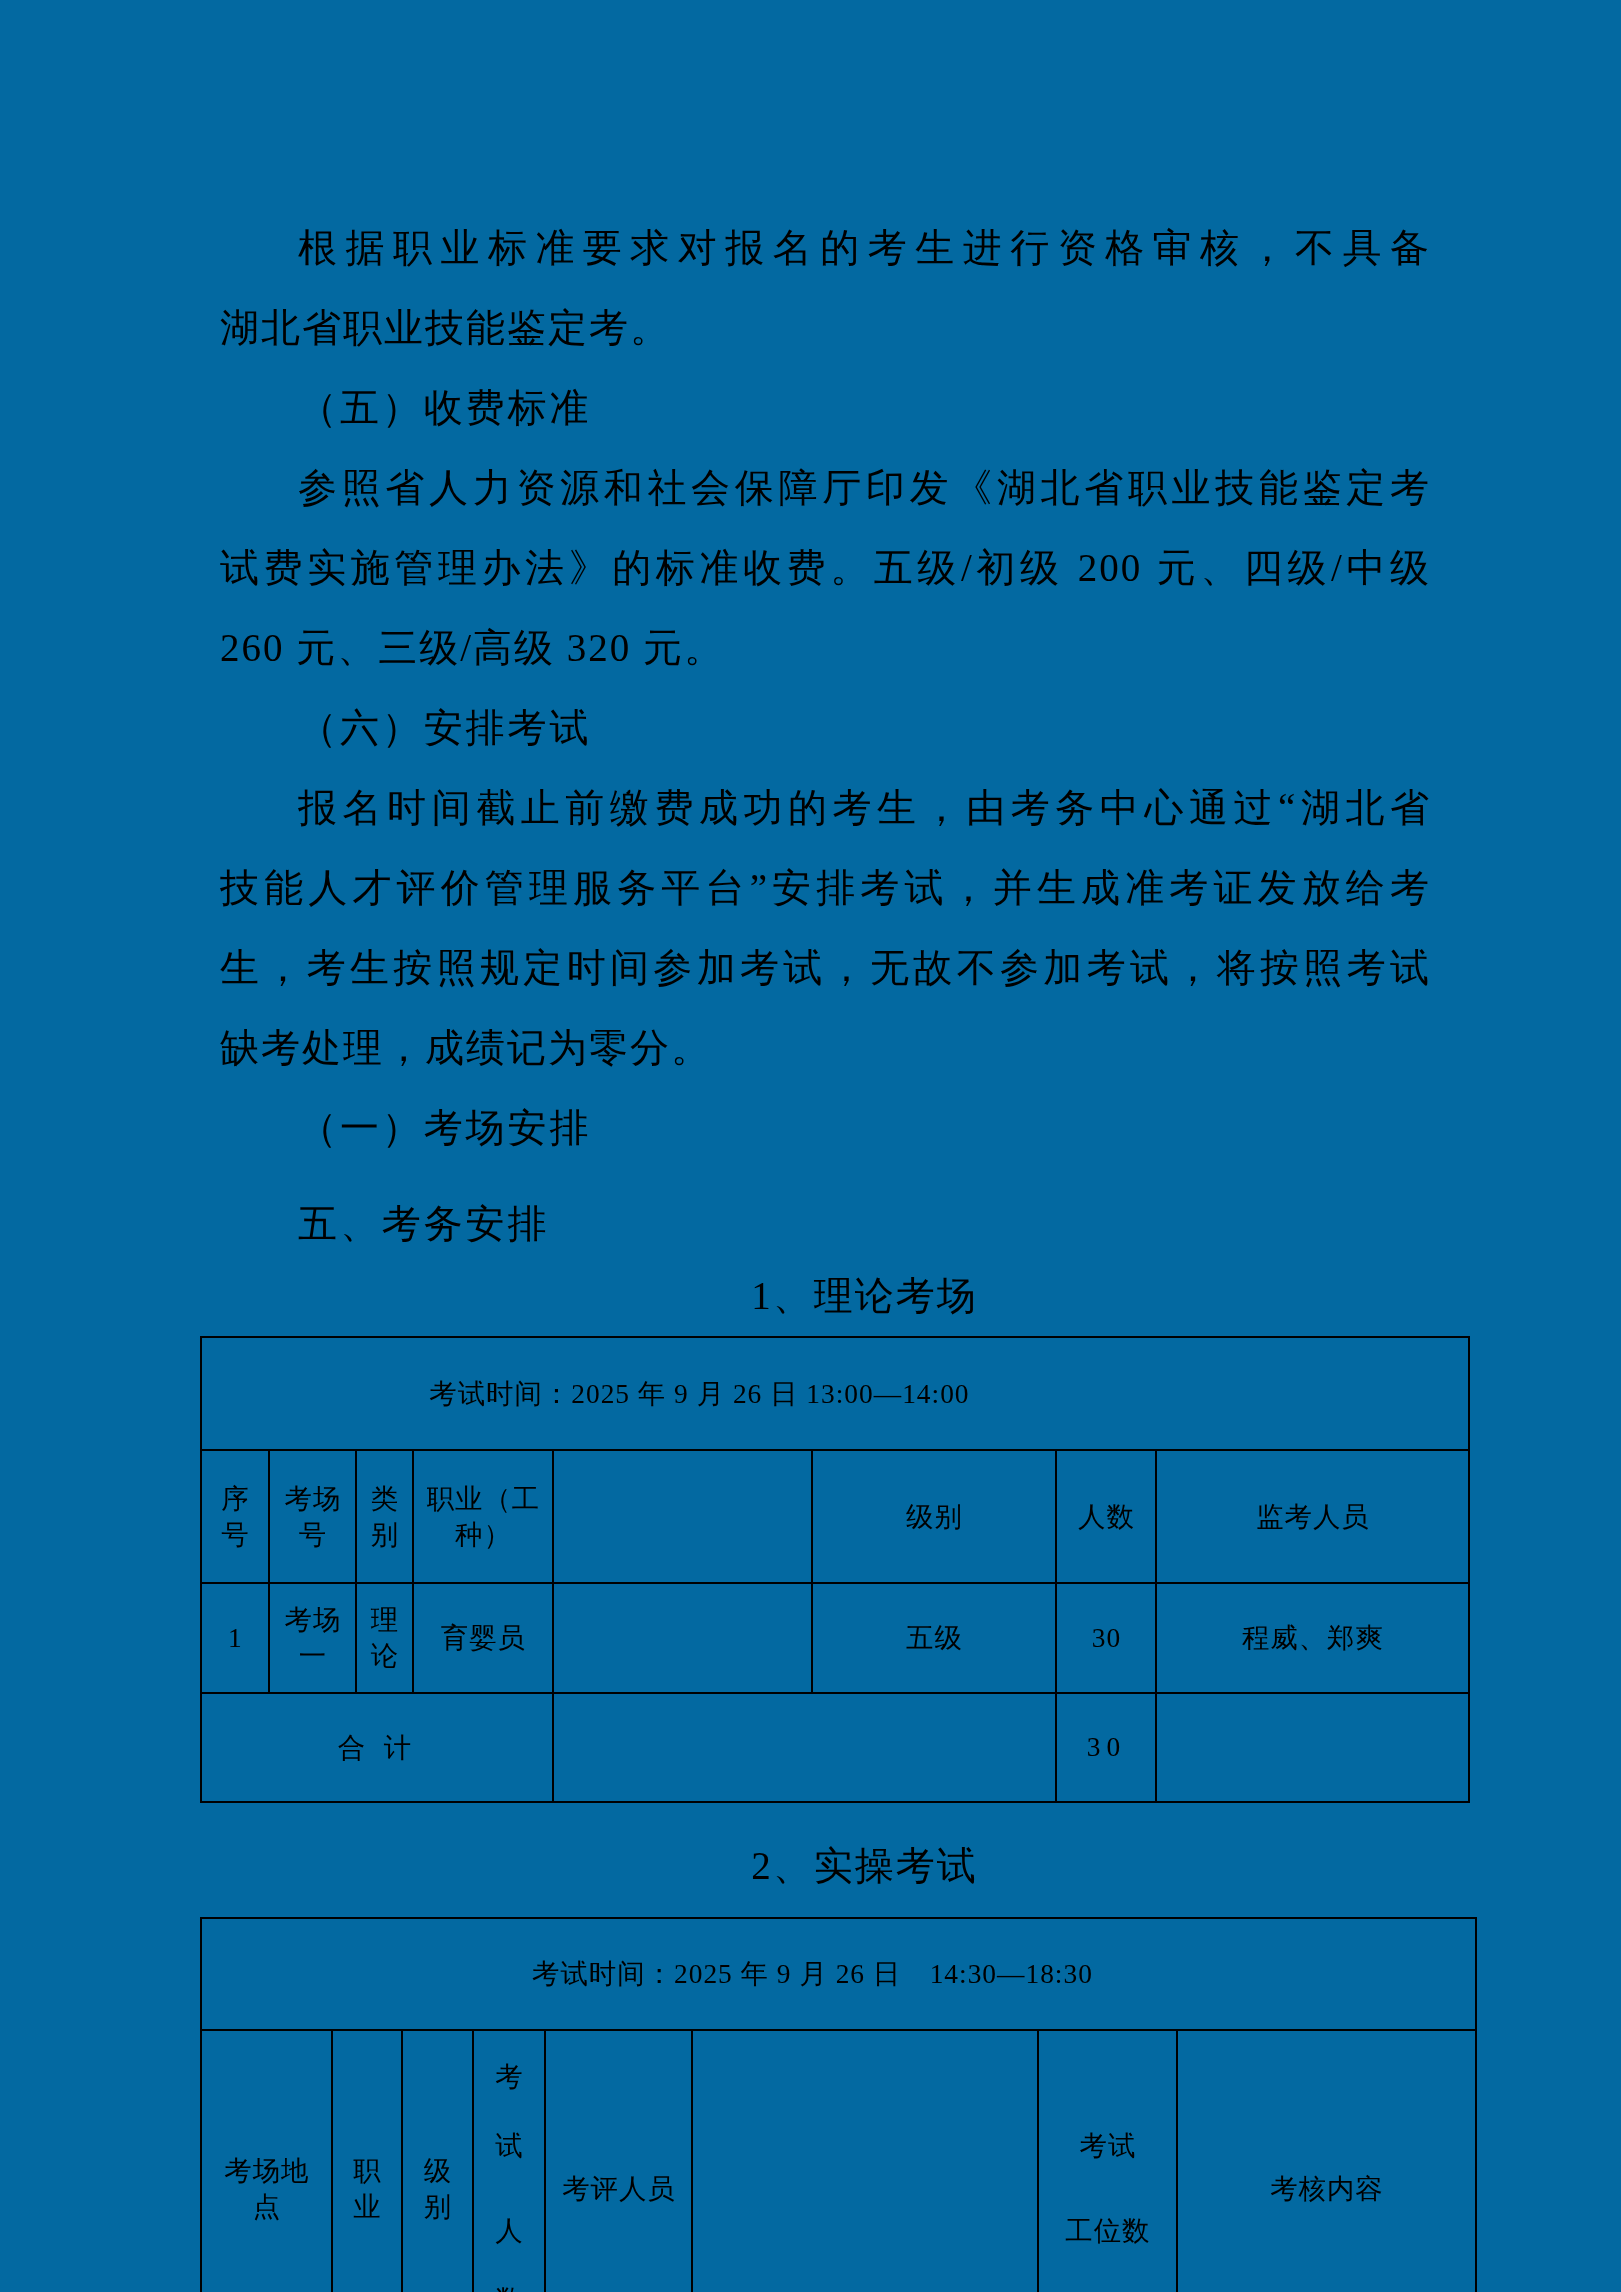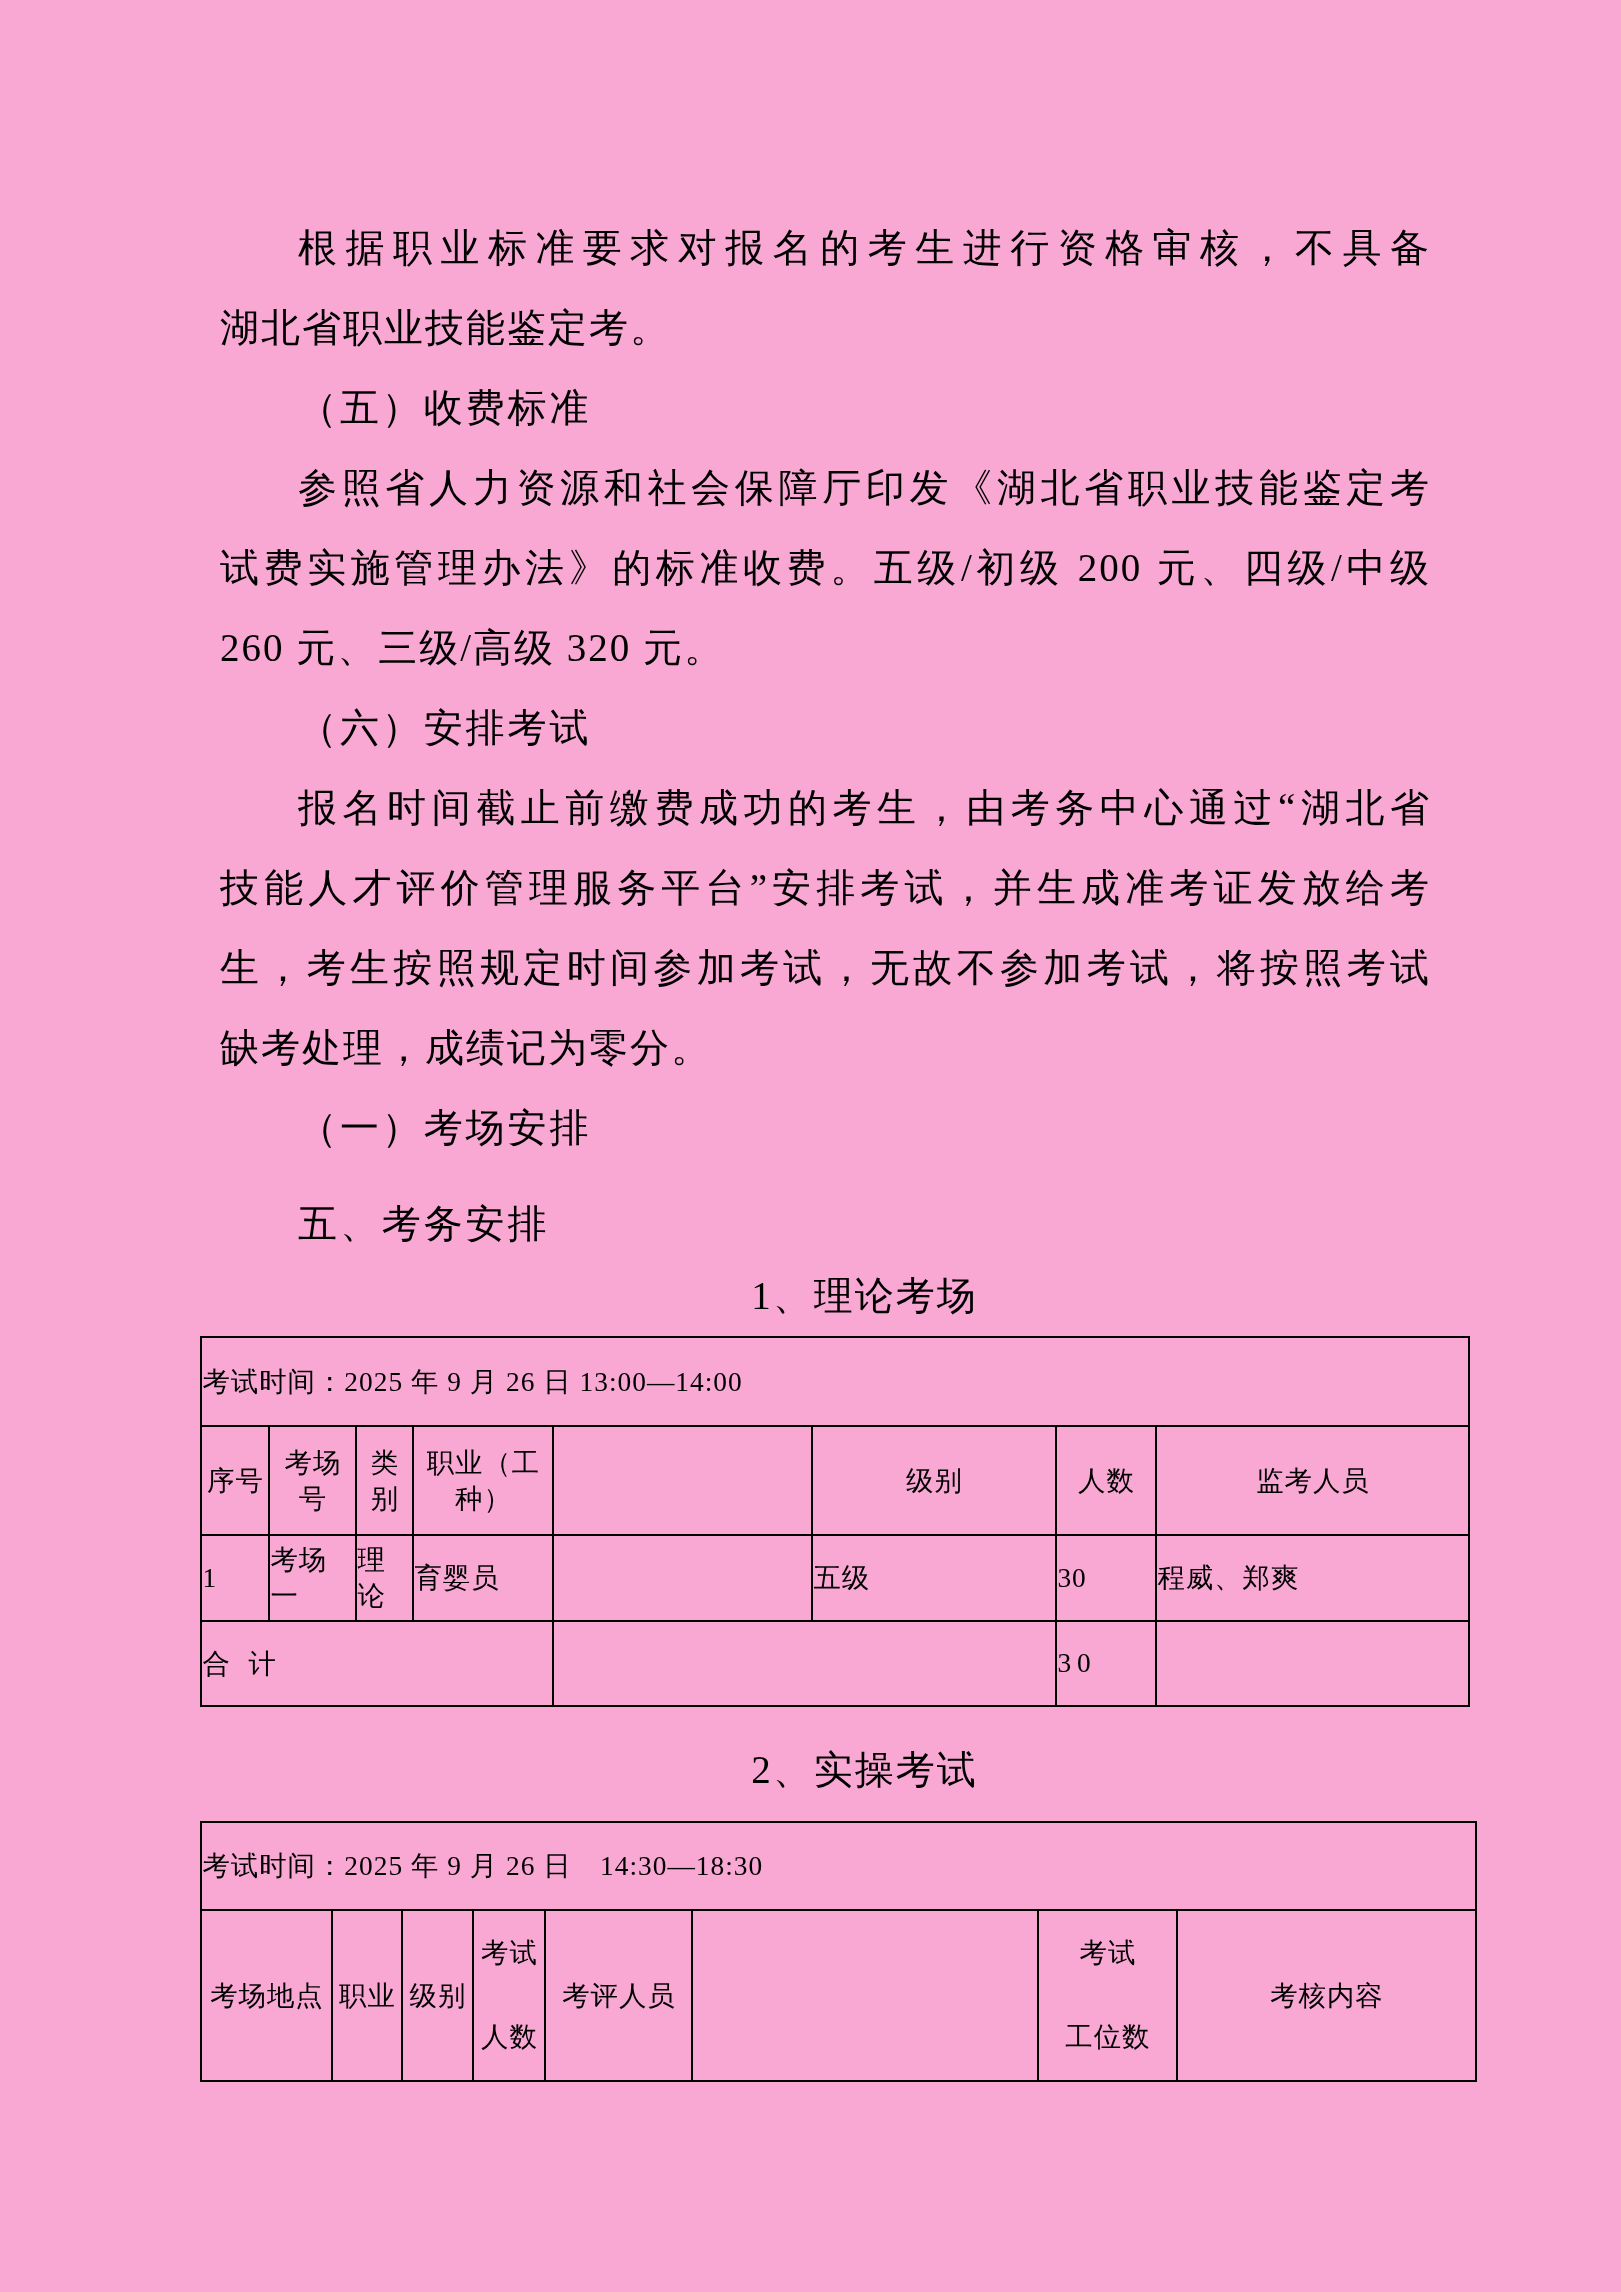--- a/index.html
+++ b/index.html
@@ -1,19 +1,19 @@
 <!DOCTYPE html>
 <html><head>
 <meta charset="utf-8">
 <style>
   html,body{margin:0;padding:0;background:#888;}
   .page{
     position:relative;
     width:1621px;height:2293px;
-    background:#f9a8d4;color:#000000;
+    background:#0369a1;color:#000000;
     font-family:"Liberation Serif","DejaVu Serif",serif;
     box-sizing:border-box;
     padding:208px 190px 0 220px;
     overflow:hidden;
     margin:0 auto;
   }
   .tline{
     font-size:39px;
     line-height:80px;
     letter-spacing:2px;
@@ -25,23 +25,24 @@
   .bold{font-weight:400;letter-spacing:2.9px;}
   .sub{font-size:39px;line-height:63px;letter-spacing:2px;}
   .mt-sec{margin-top:15.7px;}
   .doc-table{
     border-collapse:collapse;
     table-layout:fixed;
     margin-left:-19.6px;
   }
   .doc-table td,.doc-table th{
     border:2px solid #000;
+    text-align:center;
     vertical-align:middle;
     font-weight:400;
-    padding:0;
+    padding:12px;
     font-size:27.4px;
     letter-spacing:1px;
     overflow:hidden;
     margin-left:44px;
   }
   .t1{width:1267px;margin-top:9.8px;}
   .t2{width:1274px;margin-top:19.6px;}
   .time-cell{
     font-size:37px;
     letter-spacing:2px;

